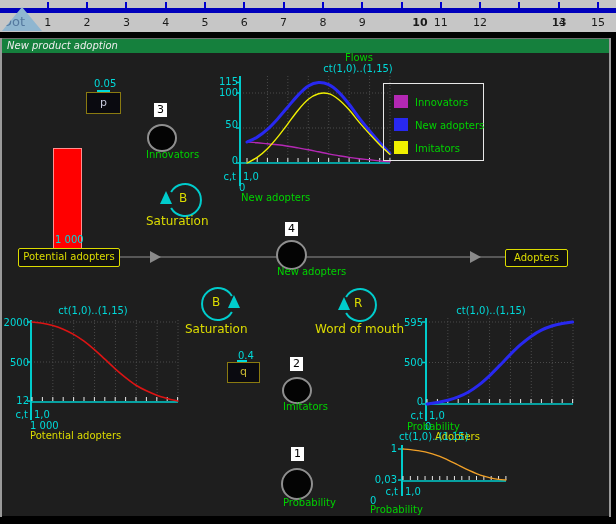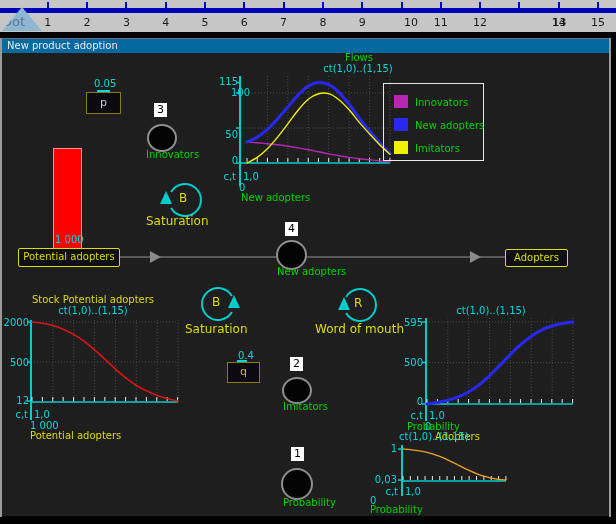--- a/index.html
+++ b/index.html
@@ -9,23 +9,23 @@
   .ruler{position:absolute;left:0;top:0;width:616px;height:32px;background:#c6c6c6;}
   .ruler-bar{position:absolute;left:0;top:8px;width:616px;height:5px;background:#0000bb;}
   .ruler-tick{position:absolute;top:2px;width:2px;height:6px;background:#0000d0;}
   .ruler-num{position:absolute;top:16px;width:22px;text-align:center;font-size:11px;color:#1a1a1a;}
   .time-marker{position:absolute;left:2px;top:7px;width:40px;height:24px;background:#8fb6d0;
                clip-path:polygon(50% 0,0 100%,100% 100%);}
   .time-marker span{position:absolute;left:0;right:0;bottom:2px;text-align:left;
                     font-size:13px;color:#54789e;}
   
   .side-border{position:absolute;top:38px;width:2px;height:479px;background:#9a9a9a;}
-  .titlebar{position:absolute;left:2px;top:38px;width:607px;height:15px;background:#0369a1;
+  .titlebar{position:absolute;left:2px;top:38px;width:607px;height:15px;background:#15803d;
             border-top:1px solid #6e6e6e;color:#ececec;font-size:10px;line-height:14px;
-            padding-left:5px;box-sizing:border-box;}
+            padding-left:5px;box-sizing:border-box;font-style:italic;}
   .canvas{position:absolute;left:2px;top:53px;width:607px;height:463px;background:#1e1e1e;}
   
   .lbl{position:absolute;font-size:10px;line-height:1.1;white-space:nowrap;z-index:3;}
   .cyan{color:#00d9d9}.green{color:#00d200}.yellow{color:#dcdc00}
   .right{text-align:right}.center{text-align:center}
   .big{font-size:12px}
   
   .stock-box{position:absolute;border:1px solid #dcdc00;color:#dcdc00;background:#101010;
              font-size:10px;text-align:center;z-index:3;border-radius:2px;}
   .param-box{position:absolute;border:1px solid #8a7a10;background:#0a0a10;font-size:11px;
@@ -63,21 +63,21 @@
         <div class="ruler-num" style="left: 194px;">5</div>
         <div class="ruler-tick" style="left: 243.3px;"></div>
         <div class="ruler-num" style="left: 233.3px;">6</div>
         <div class="ruler-tick" style="left: 282.6px;"></div>
         <div class="ruler-num" style="left: 272.6px;">7</div>
         <div class="ruler-tick" style="left: 321.9px;"></div>
         <div class="ruler-num" style="left: 311.9px;">8</div>
         <div class="ruler-tick" style="left: 361.2px;"></div>
         <div class="ruler-num" style="left: 351.2px;">9</div>
         <div class="ruler-tick" style="left: 400.5px;"></div>
-        <div class="ruler-num" style="left: 400px;">10</div>
+        <div class="ruler-num" style="left: 409px; font-weight: bold;">10</div>
         <div class="ruler-tick" style="left: 439.8px;"></div>
         <div class="ruler-num" style="left: 429.8px;">11</div>
         <div class="ruler-tick" style="left: 479.1px;"></div>
         <div class="ruler-num" style="left: 469.1px;">12</div>
         <div class="ruler-tick" style="left: 518.4px;"></div>
         <div class="ruler-num" style="left: 508.4px; margin-left: 40px;">13</div>
         <div class="ruler-tick" style="left: 557.7px;"></div>
         <div class="ruler-num" style="left: 547.7px;">14</div>
         <div class="ruler-tick" style="left: 597px;"></div>
         <div class="ruler-num" style="left: 587px;">15</div>
@@ -280,29 +280,28 @@
     </div>
     <div class="legend-row" style="top:57px">
       <span class="swatch" style="background: rgb(240, 240, 0);"></span>
       <span class="lbl green">Imitators</span>
     </div>
   </div>
 
   <div class="lbl green center" style="left:328px;top:52px;width:62px">Flows</div>
   <div class="lbl cyan center" style="left:318px;top:63px;width:80px">ct(1,0)..(1,15)</div>
   <div class="lbl cyan right" style="left:212px;top:76px;width:26px">115</div>
-  <div class="lbl cyan right" style="left:224px;top:87px;width:26px">100</div>
-  <div class="lbl cyan right" style="left:212px;top:129px;width:26px">50</div>
+  <div class="lbl cyan right" style="left:212px;top:87px;width:26px">100</div>
+  <div class="lbl cyan right" style="left:212px;top:119px;width:26px">50</div>
   <div class="lbl cyan right" style="left:212px;top:155px;width:26px">0</div>
   <div class="lbl cyan right" style="left:212px;top:171px;width:24px">c,t</div>
   <div class="lbl cyan" style="left:243px;top:171px">1,0</div>
   <div class="lbl cyan" style="left:239px;top:182px">0</div>
   <div class="lbl green" style="left:241px;top:192px">New adopters</div>
 
-  <div class="lbl yellow center" style="left:23px;top:294px;width:140px">Stock  Potential adopters</div>
   <div class="lbl cyan center" style="left:23px;top:305px;width:140px">ct(1,0)..(1,15)</div>
   <div class="lbl cyan right" style="left:2px;top:317px;width:27px">2000</div>
   <div class="lbl cyan right" style="left:2px;top:357px;width:27px">500</div>
   <div class="lbl cyan right" style="left:2px;top:395px;width:27px">12</div>
   <div class="lbl cyan right" style="left:4px;top:409px;width:24px">c,t</div>
   <div class="lbl cyan" style="left:34px;top:409px">1,0</div>
   <div class="lbl cyan" style="left:30px;top:420px">1 000</div>
   <div class="lbl yellow" style="left:30px;top:430px">Potential adopters</div>
 
   <div class="lbl cyan center" style="left:421px;top:305px;width:140px">ct(1,0)..(1,15)</div>

